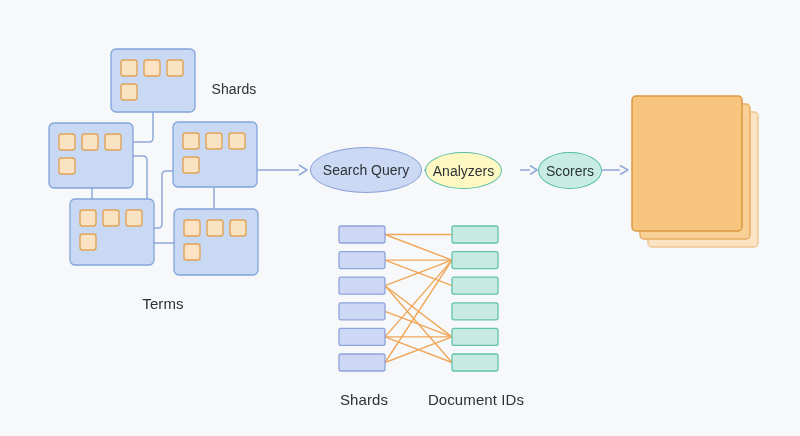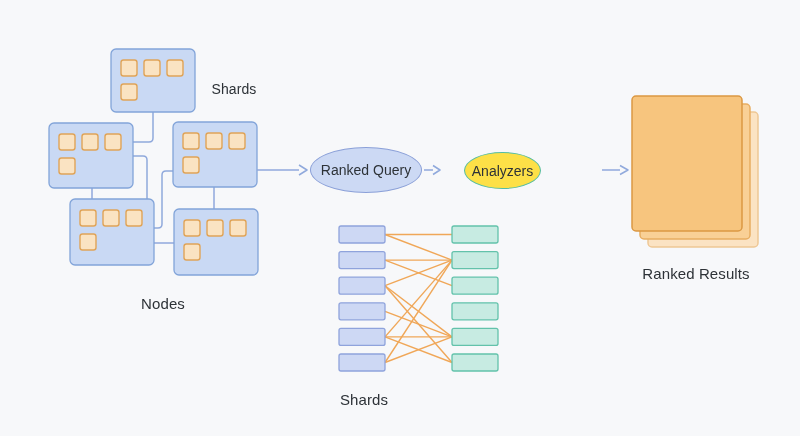--- a/index.html
+++ b/index.html
@@ -100,23 +100,26 @@
       <rect x="339" y="354" width="46" height="17" rx="2" fill="#cdd8f4" stroke="#8fa3dc" stroke-width="1.3"></rect>
       <rect x="452" y="226" width="46" height="17" rx="2" fill="#c7ebe2" stroke="#63c2ab" stroke-width="1.3"></rect>
       <rect x="452" y="251.6" width="46" height="17" rx="2" fill="#c7ebe2" stroke="#63c2ab" stroke-width="1.3"></rect>
       <rect x="452" y="277.2" width="46" height="17" rx="2" fill="#c7ebe2" stroke="#63c2ab" stroke-width="1.3"></rect>
       <rect x="452" y="302.8" width="46" height="17" rx="2" fill="#c7ebe2" stroke="#63c2ab" stroke-width="1.3"></rect>
       <rect x="452" y="328.4" width="46" height="17" rx="2" fill="#c7ebe2" stroke="#63c2ab" stroke-width="1.3"></rect>
       <rect x="452" y="354" width="46" height="17" rx="2" fill="#c7ebe2" stroke="#63c2ab" stroke-width="1.3"></rect>
     </svg>
 
   <div class="ellipse" id="ellipse-query" style="left: 310px; top: 147px; width: 112px; height: 46px; background: rgb(204, 217, 244); border: 1.4px solid rgb(139, 160, 216);">
-    <span>Ranked Query</span>
+    <span>Search Query</span>
   </div>
-  <div class="ellipse" id="ellipse-analyzers" style="left: 464px; top: 152px; width: 77px; height: 37px; background: #fde047; border: 1.4px solid rgb(84, 189, 165); text-align: right;">
+  <div class="ellipse" id="ellipse-analyzers" style="left: 425px; top: 152px; width: 77px; height: 37px; background: #fef9c3; border: 1.4px solid rgb(84, 189, 165); text-align: right;">
     <span>Analyzers</span>
+  </div>
+  <div class="ellipse" id="ellipse-scorers" style="left: 538px; top: 152px; width: 64px; height: 37px; background: rgb(200, 236, 227); border: 1.4px solid rgb(84, 189, 165);">
+    <span>Scorers</span>
   </div>
 
   <div class="diag-label" style="left:203px; top:72px; width:62px; font-size:14px;margin-top:9px;">Shards</div>
-  <div class="diag-label" style="left:123px; top:295px; width:80px;">Nodes</div>
+  <div class="diag-label" style="left:123px; top:295px; width:80px;">Terms</div>
   <div class="diag-label" style="left:324px; top:391px; width:80px;">Shards</div>
-  <div class="diag-label" style="left:636px; top:265px; width:120px;">Ranked Results</div>
+  <div class="diag-label" style="left:416px; top:391px; width:120px;">Document IDs</div>
 </div>
 
 </body></html>

